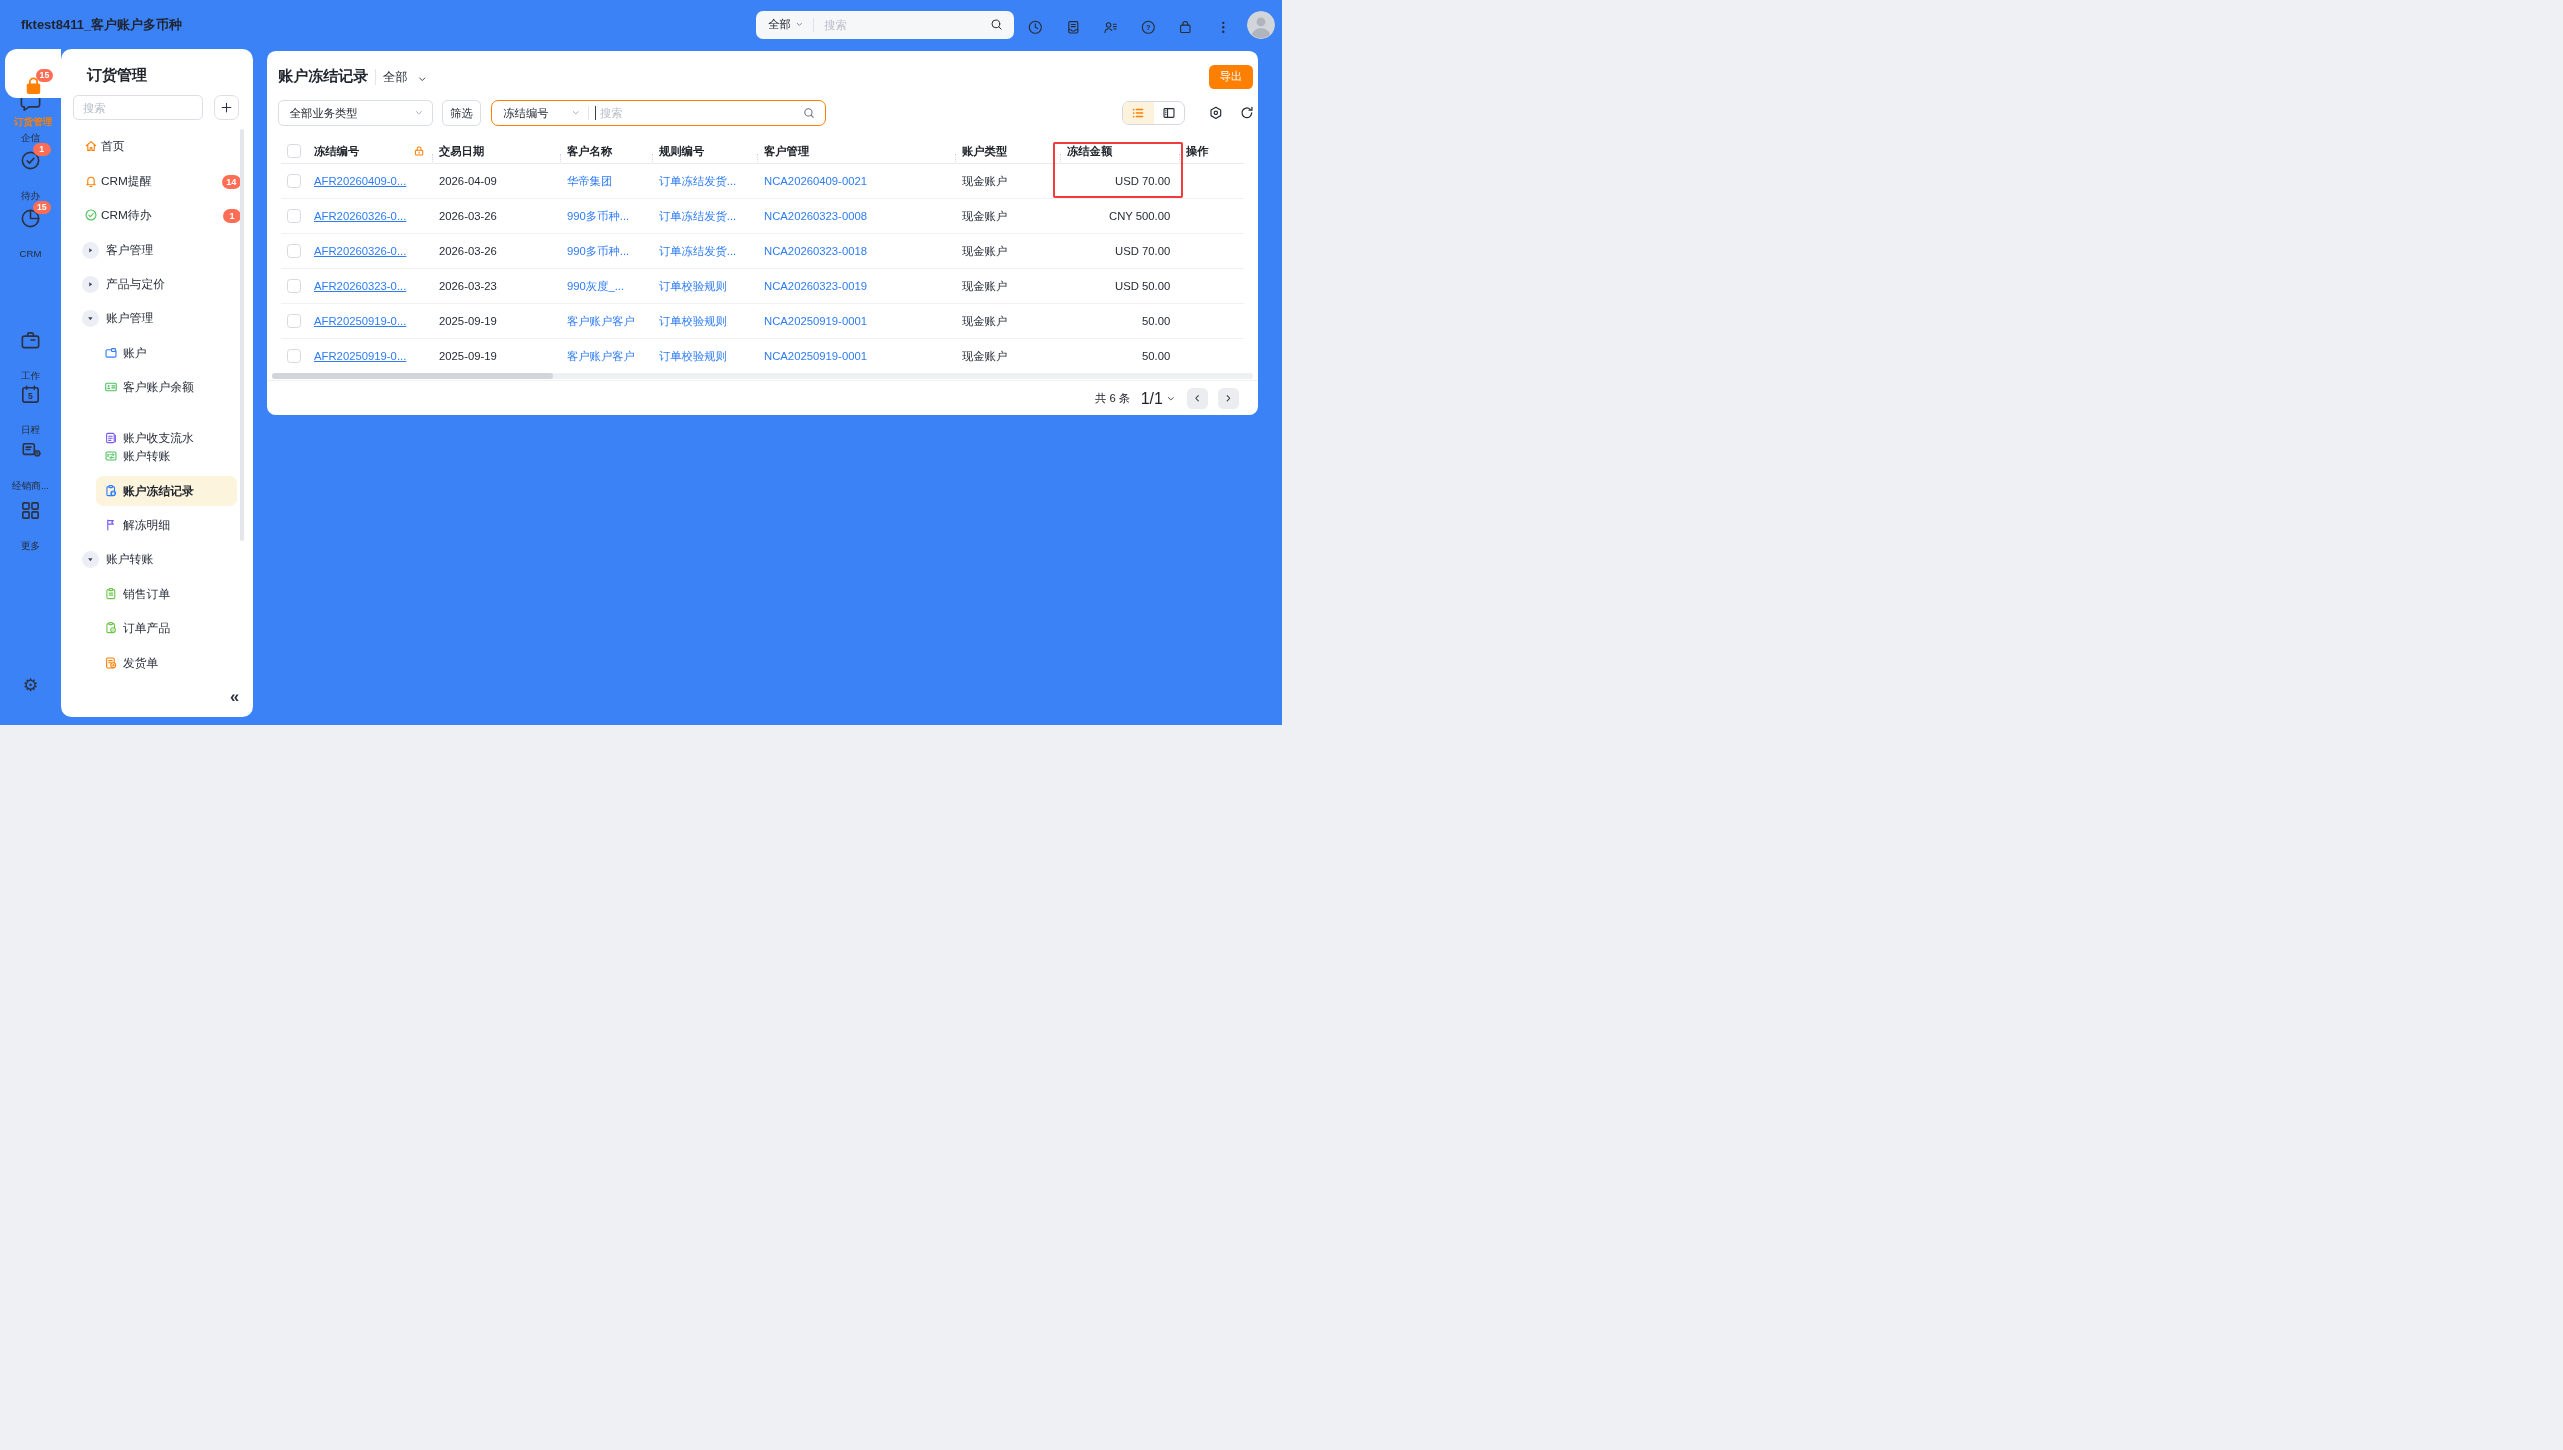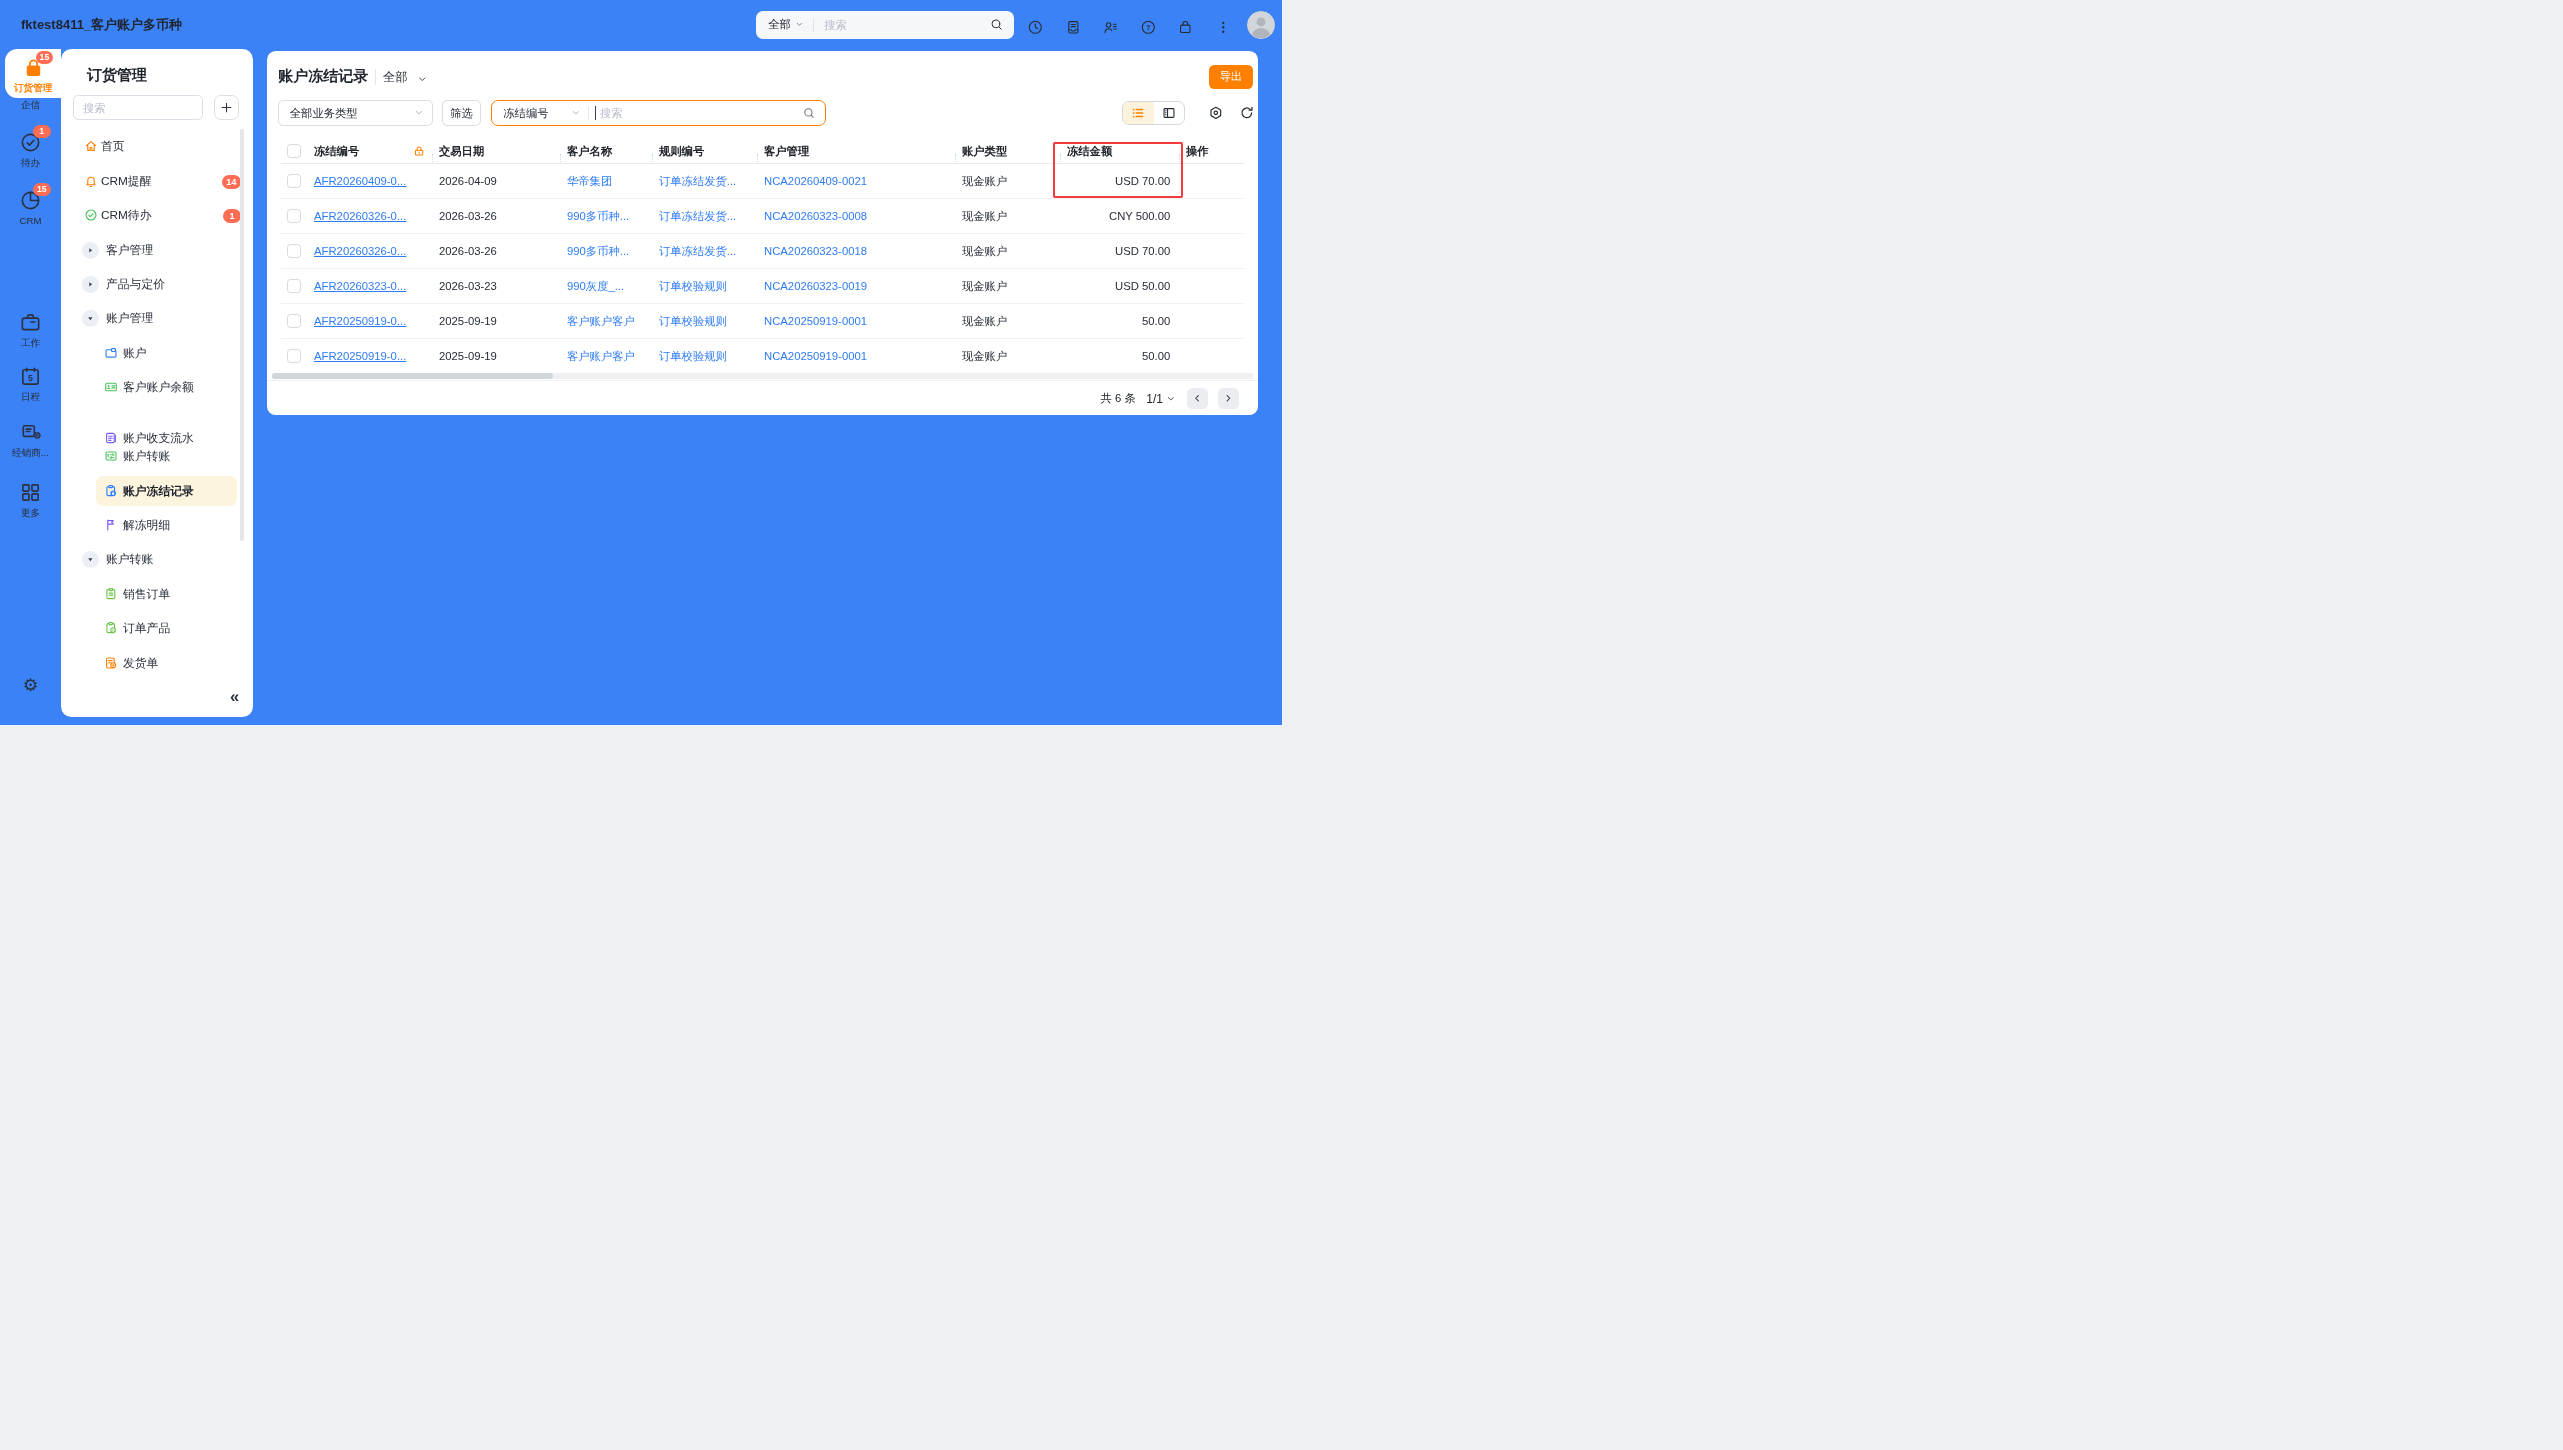--- a/index.html
+++ b/index.html
@@ -20,21 +20,21 @@
   .ts-input{flex:1;border:none;outline:none;background:transparent;font-size:11.3px;color:#252b36;
             font-family:"Liberation Sans","DejaVu Sans",sans-serif;min-width:0}
   .ts-input::placeholder{color:#b7bdc8}
   .top-icons{position:absolute;left:1027px;top:16.6px;display:flex;gap:21px;align-items:center;}
   .tico{width:16.6px;height:16.6px;cursor:pointer}
   .avatar{width:28px;height:28px;border-radius:50%;overflow:hidden;margin:-6.1px 0 0 -5.2px;}
 
   
   .rail{position:absolute;left:0;top:49px;width:61px;height:677px;}
   .rail-item{position:absolute;left:0;width:61px;text-align:center;cursor:pointer;}
-  .r-ic{position:relative;width:23px;height:23px;margin:0 auto;}
+  .r-ic{position:relative;width:23px;height:23px;margin:18px auto;}
   .r-label{margin-top:2.6px;font-size:9.6px;color:#262c38;white-space:nowrap;}
   .r-badge{position:absolute;top:-6.1px;left:14px;min-width:10.5px;height:13px;padding:0 3.5px;background:#ff6e54;
            border-radius:7.8px;color:#fff;font-size:8.7px;line-height:13px;font-weight:600;text-align:center;}
   .rail-item.active{left:5.2px;width:56px;background:#fff;border-radius:12.2px 0 0 12.2px;height:49px;padding-top:7.8px;box-sizing:border-box;}
   .rail-item.active .r-label{color:#ff7f00;font-weight:700;}
   .rail-gear{position:absolute;left:0;top:626px;width:61px;text-align:center;cursor:pointer;}
   .glyph-gear::before{content:"⚙";font-size:17.4px;color:#2b3140;}
 
   
   .sidebar{position:absolute;left:61px;top:49px;width:192px;height:668px;background:#fff;border-radius:10.5px;}
@@ -107,21 +107,21 @@
   .lnk.u{text-decoration:underline;}
   .plain{color:#252b36}
   .red-box{position:absolute;left:786px;top:91px;width:126px;height:52px;border:2.6px solid #f23c3c;border-radius:1.7px;pointer-events:none;}
 
   .h-scroll{position:absolute;left:5.2px;top:322px;width:981px;height:6.1px;background:#eef0f2;border-radius:3.5px;}
   .h-thumb{position:absolute;left:0;top:0;width:281px;height:6.1px;background:#d2d5db;border-radius:3.5px;cursor:pointer;}
 
   .m-footer{position:absolute;left:0;top:329px;width:991px;height:36px;border-top:0.9px solid #eff1f5;box-sizing:border-box;
             display:flex;align-items:center;justify-content:flex-end;padding-right:19px;gap:10.5px;}
   .pg-total{font-size:11.3px;color:#20242b;}
-  .pg-page{font-size:12px;color:#20242b;display:flex;align-items:center;gap:3.5px;cursor:pointer;justify-content:space-between;}
+  .pg-page{font-size:16px;color:#20242b;display:flex;align-items:center;gap:3.5px;cursor:pointer;justify-content:space-between;}
   .pg-btn{width:21px;height:21px;border-radius:5.2px;background:#ecedf1;display:flex;align-items:center;justify-content:center;cursor:pointer;}
 </style>
 </head>
 <body>
 
 <div class="app">
 
   <div class="topbar">
     <div class="app-title">fktest8411_客户账户多币种</div>
 

